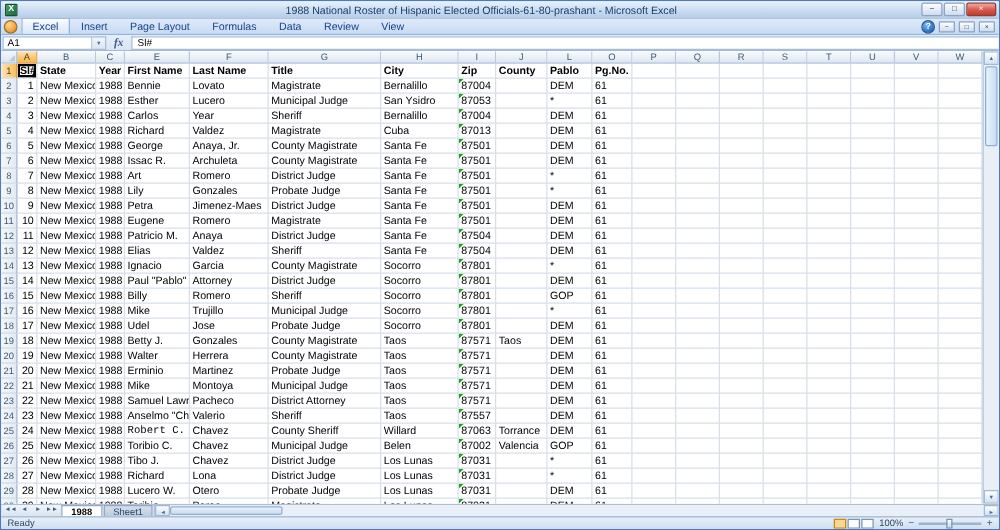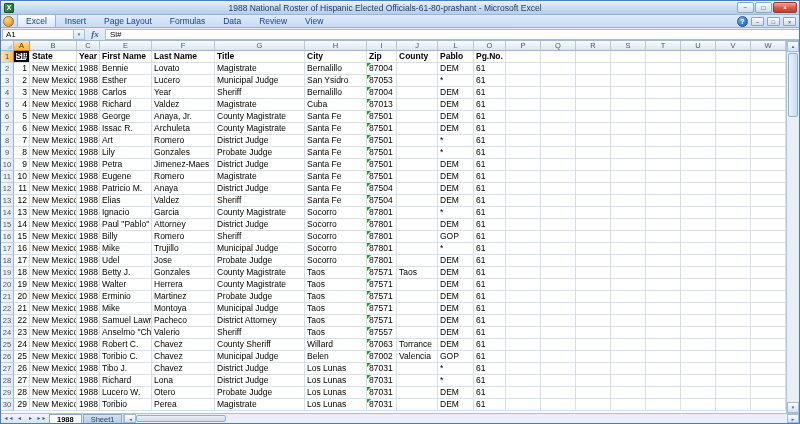--- a/index.html
+++ b/index.html
@@ -801,21 +801,21 @@
           <div class="cell" style="width: 35px;"></div>
           <div class="cell" style="width: 35px;"></div>
           <div class="cell" style="width: 35px;"></div>
           <div class="cell" style="width: 35px;"></div>
         </div>
         <div class="grow">
           <div class="rowhdr">25</div>
           <div class="cell ra" style="width: 16px;">24</div>
           <div class="cell" style="width: 47px;">New Mexico</div>
           <div class="cell ra" style="width: 23px;">1988</div>
-          <div class="cell" style="width: 52px;">Robert C.</div>
+          <div class="cell" style="width: 52px; font-family: Liberation Mono, monospace;">Robert C.</div>
           <div class="cell" style="width: 63px;">Chavez</div>
           <div class="cell" style="width: 90px;">County Sheriff</div>
           <div class="cell" style="width: 62px;">Willard</div>
           <div class="cell" style="width: 30px;"><span class="gt"></span>87063</div>
           <div class="cell" style="width: 41px;">Torrance</div>
           <div class="cell" style="width: 36px;">DEM</div>
           <div class="cell" style="width: 32px;">61</div>
           <div class="cell" style="width: 35px;"></div>
           <div class="cell" style="width: 35px;"></div>
           <div class="cell" style="width: 35px;"></div>
@@ -955,14 +955,31 @@
         <div class="stab">Sheet1</div>
       </div>
     <div class="hscroll">
       <div class="harrow">◄</div>
       <div class="hthumb"></div>
       <div class="hspacer"></div>
       <div class="harrow">►</div>
     </div>
   </div>
 
+  <div class="statusbar">
+    <div class="readytxt">Ready</div>
+    <div class="sbright">
+      <div class="viewicons">
+        <div class="vico active"></div>
+        <div class="vico"></div>
+        <div class="vico"></div>
+      </div>
+      <div class="zoomtxt">100%</div>
+      <div class="zbtn">−</div>
+      <div class="ztrack">
+        <div class="znotch"></div>
+        <div class="zthumb"></div>
+      </div>
+      <div class="zbtn">+</div>
+    </div>
+  </div>
 
 </div>
 
 </body></html>

